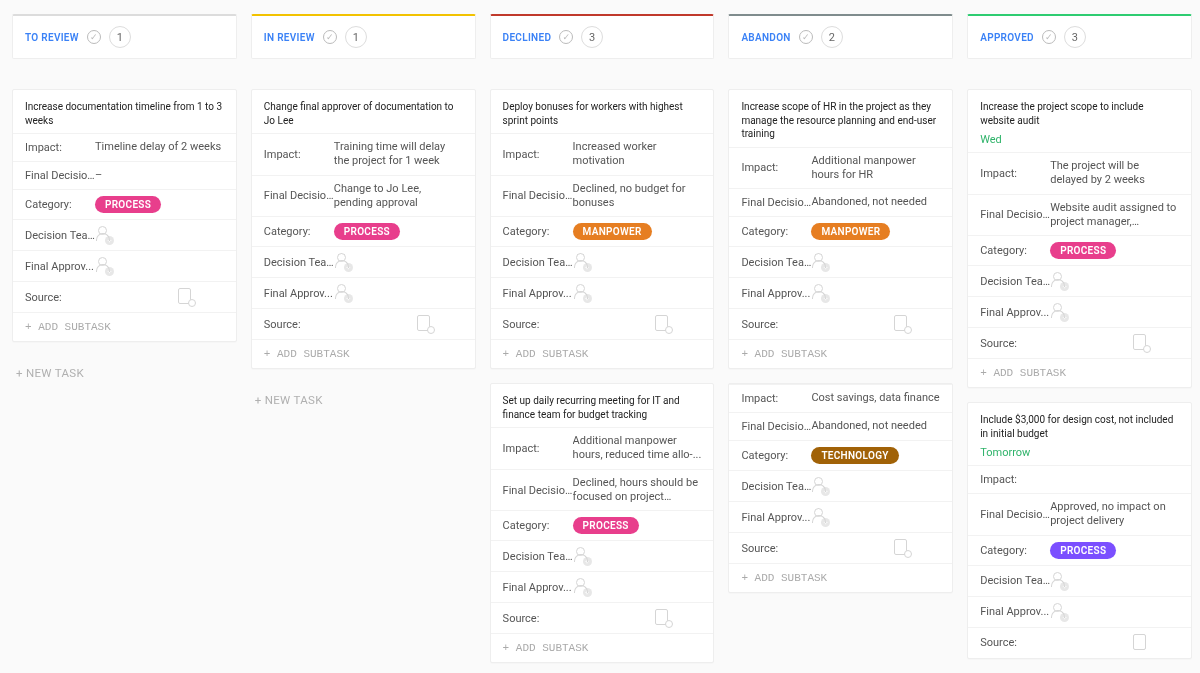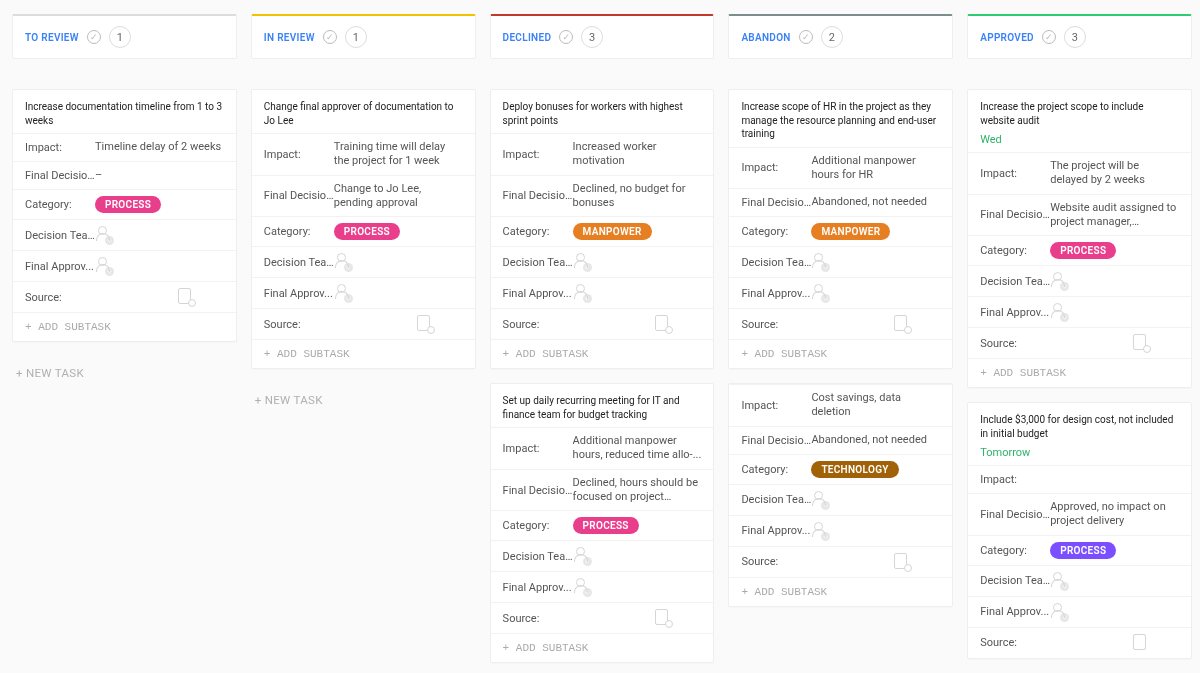--- a/index.html
+++ b/index.html
@@ -374,21 +374,21 @@
           <span class="label">Source:</span>
           <span class="source-icon">
             <span class="mini"></span>
           </span>
         </div>
         <div class="add-row">+ ADD SUBTASK</div>
       </div>
       <div class="card">
         <div class="row">
           <span class="label">Impact:</span>
-          <span class="value">Cost savings, data deletion</span>
+          <span class="value">Cost savings, data finance</span>
         </div>
         <div class="row">
           <span class="label">Final Decision:</span>
           <span class="value">Abandoned, not needed</span>
         </div>
         <div class="row">
           <span class="label">Category:</span>
           <span class="tag" style="background:#a16207">TECHNOLOGY</span>
         </div>
         <div class="row">

